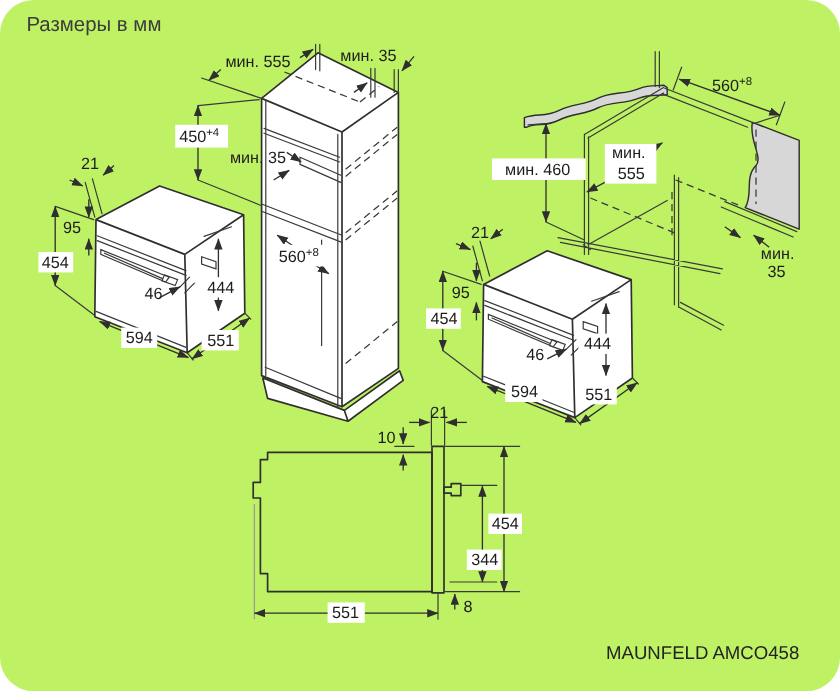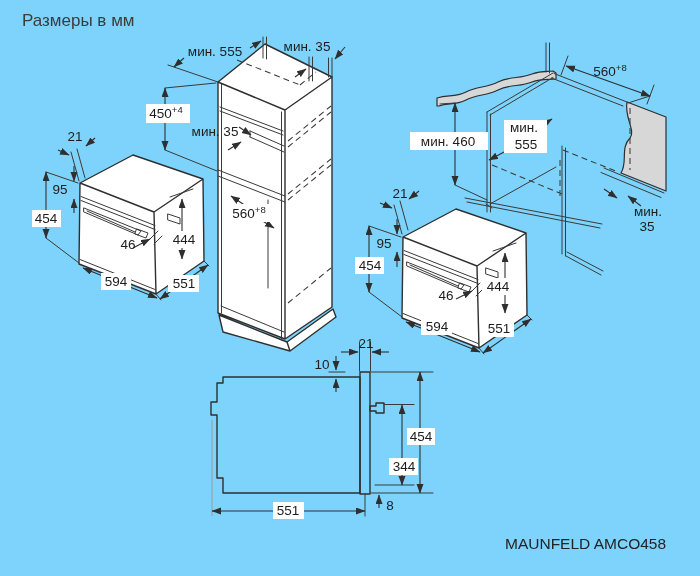--- a/index.html
+++ b/index.html
@@ -1,17 +1,17 @@
 <!DOCTYPE html>
 <html><head>
 <meta charset="utf-8">
 <style>
   html,body{margin:0;padding:0;background:#fff;}
-  .canvas{position:relative;width:700px;height:576px;background:#7dd3fc;overflow:hidden;
-          font-family:"Liberation Sans",sans-serif;}
+  .canvas{position:relative;width:700px;height:576px;background:#bef264;overflow:hidden;
+          font-family:"Liberation Sans",sans-serif;border-radius:28px;}
   svg{position:absolute;left:0;top:0;}
   
   .ol   {fill:none;stroke:#2f2f2f;stroke-width:1.4;stroke-linejoin:round;stroke-linecap:round;}
   .fw   {fill:#ffffff;stroke:#2f2f2f;stroke-width:1.4;stroke-linejoin:round;}
   .thin {fill:none;stroke:#3a3a3a;stroke-width:1;stroke-linecap:round;}
   .dash {fill:none;stroke:#3a3a3a;stroke-width:1.05;stroke-dasharray:6 4;}
   .shade{fill:#d7d7d7;stroke:#2f2f2f;stroke-width:1.2;stroke-linejoin:round;}
   .dim  {fill:none;stroke:#2f2f2f;stroke-width:1.1;}
   .d2   {marker-start:url(#mS);marker-end:url(#mE);}
   .d1   {marker-end:url(#mE);}

